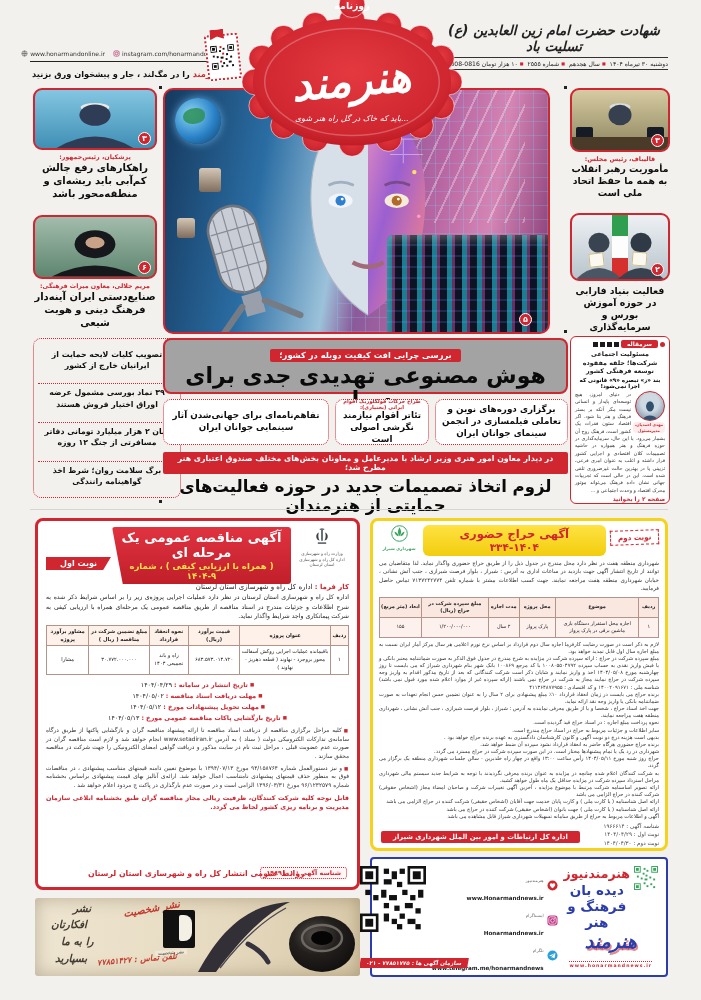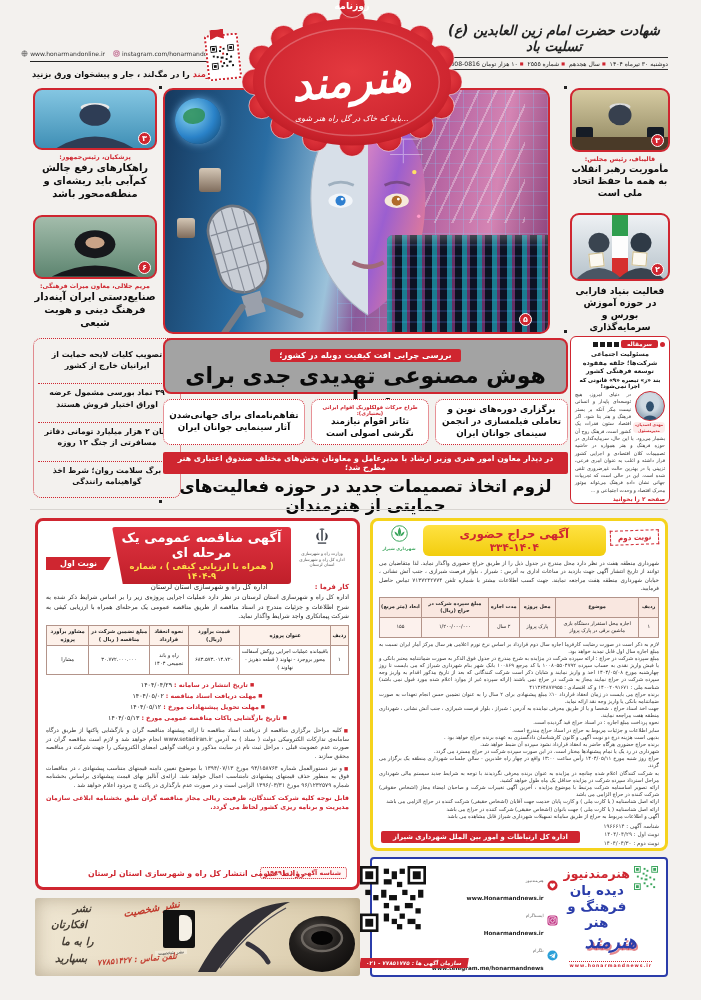--- a/index.html
+++ b/index.html
@@ -86,21 +86,21 @@
   .tender{left:35px;top:518px;width:325px;height:372px;border:3px solid var(--red);border-radius:8px;background:#fff;padding:6px 8px;}
   .tender-head{position:relative;height:52px;}
   .t-banner{position:absolute;right:58px;left:66px;top:0;background:linear-gradient(#e03340,#c01f2a);color:#fff;text-align:center;padding:3px 4px;clip-path:polygon(0 0,100% 0,100% 100%,6% 100%);border-radius:3px;}
   .t-banner .l1{font-size:13px;font-weight:900;}
   .t-banner .l2{font-size:8.5px;font-weight:800;color:#ffe14a;margin-top:1px;}
   .t-turn{position:absolute;left:0;top:30px;background:var(--red);color:#fff;font-size:8px;font-weight:800;padding:2px 14px;clip-path:polygon(0 0,100% 0,88% 100%,0 100%);}
   .t-org{position:absolute;right:0;top:0;width:54px;text-align:center;}
   .t-org svg{width:20px;height:20px;}
   .t-org div{font-size:4.3px;color:#555;line-height:1.3;}
   .t-employer{font-size:7px;margin-top:4px;}
-  .t-employer b{color:var(--red);margin-left:45px;}
+  .t-employer b{color:var(--red);}
   .t-intro{font-size:6.2px;line-height:1.55;text-align:justify;color:#222;margin-top:1px;}
   .ad-table{width:100%;border-collapse:collapse;margin-top:4px;}
   .ad-table th,.ad-table td{border:0.7px solid #b3948a;font-size:5.2px;padding:2px 1px;text-align:center;line-height:1.5;color:#222;}
   .tender .ad-table th{background:#fdf1ea;font-weight:800;}
   .t-dates{margin-top:4px;text-align:center;}
   .t-date-line{font-size:6.3px;line-height:1.75;}
   .t-date-line b{color:var(--red);}
   .t-date-line::before{content:"■";color:var(--red);font-size:4.5px;margin-left:2px;vertical-align:1px;}
   .t-par{font-size:5.8px;line-height:1.5;text-align:justify;color:#333;margin-top:3px;}
   .t-par::before{content:"■";color:var(--red);font-size:4.5px;margin-left:2px;}
@@ -365,21 +365,21 @@
 
   <div class="abs headline-box">
     <span class="hb-kicker">بررسی چرایی افت کیفیت دوبله در کشور؛</span>
     <div class="hb-title">هوش مصنوعی تهدیدی جدی برای دوبله</div>
   </div>
 
   <div class="abs subs-row">
     <div class="sub-box" style="width:133px">
       <div class="sub-title">برگزاری دوره‌های نوین و تعاملی فیلمسازی در انجمن سینمای جوانان ایران</div>
     </div>
-    <div class="sub-box" style="width:118px">
+    <div class="sub-box" style="width:94px">
       <div class="sub-kicker">طراح حرکات فولکلوریک اقوام ایرانی (بختیاری):</div>
       <div class="sub-title">تئاتر اقوام نیازمند نگرشی اصولی است</div>
     </div>
     <div class="sub-box" style="flex:1">
       <div class="sub-title">تفاهم‌نامه‌ای برای جهانی‌شدن آثار سینمایی جوانان ایران</div>
     </div>
   </div>
 
   <div class="abs strip">
     <span class="strip-kicker">در دیدار معاون امور هنری وزیر ارشاد با مدیرعامل و معاونان بخش‌های مختلف صندوق اعتباری هنر مطرح شد؛</span>

